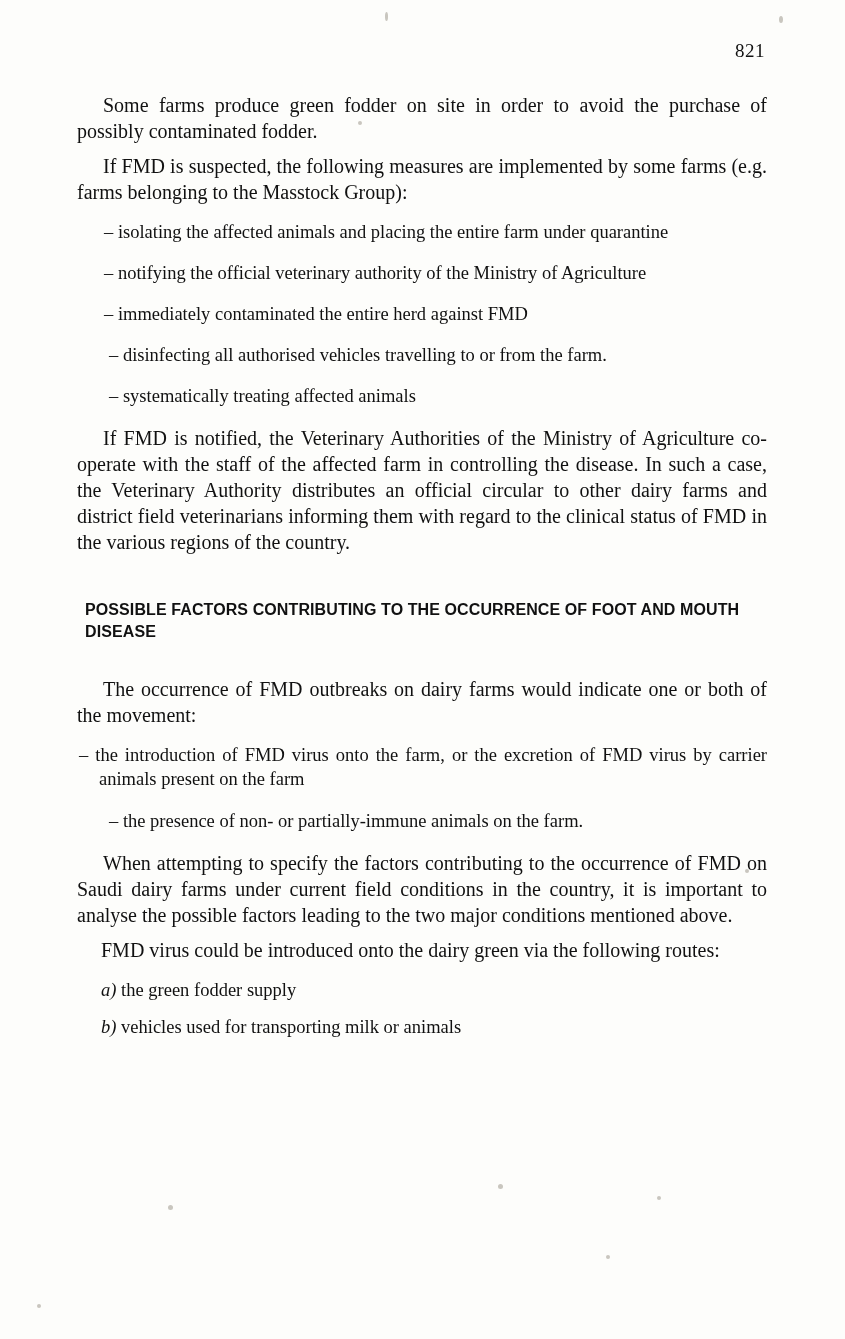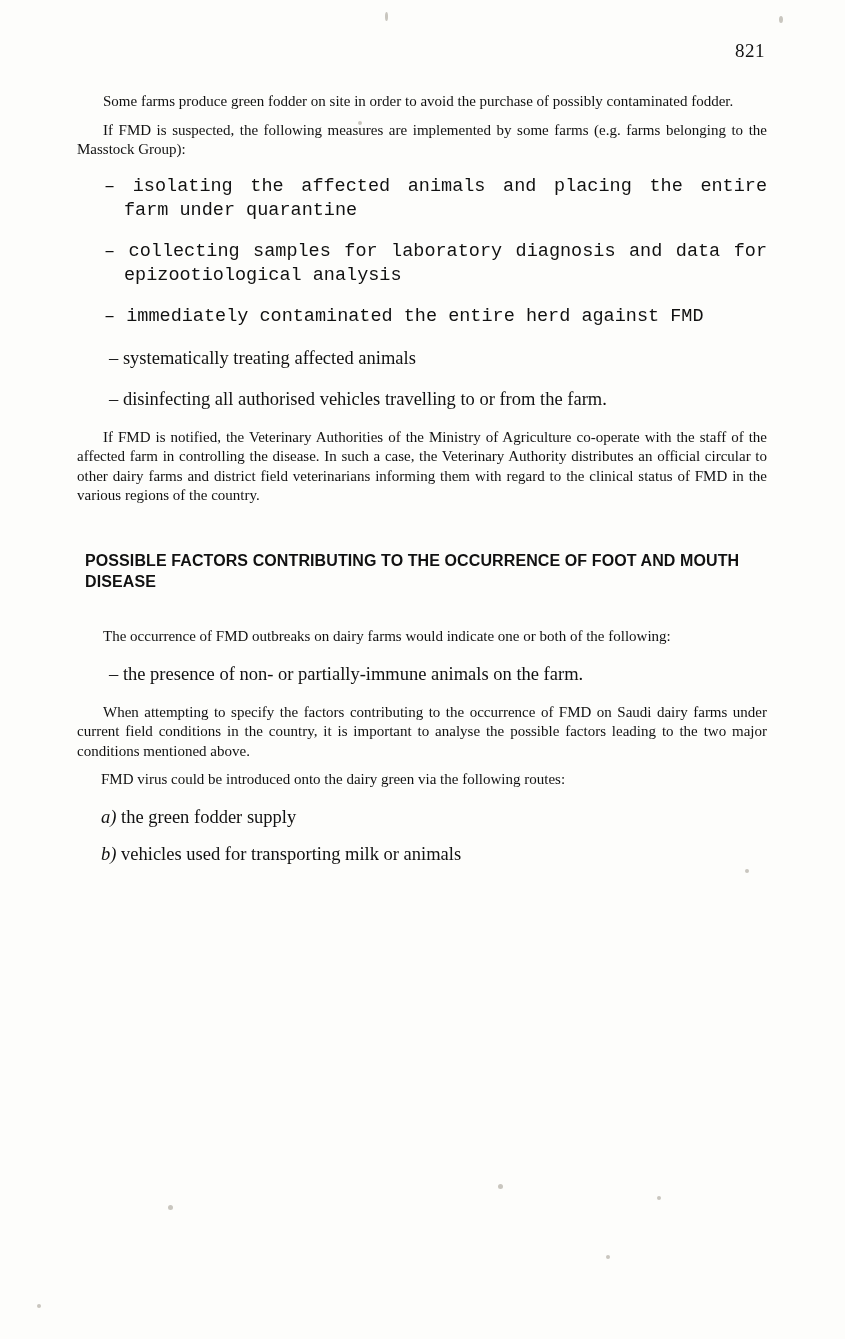--- a/index.html
+++ b/index.html
@@ -30,21 +30,21 @@
   }
   .page-number {
     text-align: right;
     font-size: 19px;
     letter-spacing: 0.5px;
     margin: 0 0 30px 0;
     padding-right: 2px;
   }
   p.para {
     margin: 0 0 9px 0;
-    font-size: 15px;
+    font-size: 20px;
     line-height: 1.30;
     text-align: justify;
     text-indent: 26px;
   }
   p.para.noindent {
     text-indent: 0;
   }
   ul.dashlist {
     list-style: none;
     margin: 0;
@@ -52,21 +52,20 @@
   }
   ul.dashlist li {
     font-size: 18.5px;
     line-height: 1.30;
     margin: 0 0 17px 0;
     text-align: justify;
   }
   li.ind-1 {
     padding-left: 47px;
     text-indent: -20px;
-    font-family: Liberation Mono, monospace;
   }
   li.ind-2 {
     padding-left: 22px;
     text-indent: -20px;
   }
   li.ind-3 {
     padding-left: 52px;
     text-indent: -20px;
   }
   .dash {
@@ -134,37 +133,38 @@
     <div class="page-number">821</div>
 
     <p class="para">Some farms produce green fodder on site in order to avoid the purchase of possibly contaminated fodder.</p>
 
     <p class="para">If FMD is suspected, the following measures are implemented by some farms (e.g. farms belonging to the Masstock Group):</p>
 
     <div class="spacer-sm"></div>
 
     <ul class="dashlist">
       <li class="ind-1"><span class="dash">–</span> <span>isolating the affected animals and placing the entire farm under quarantine</span></li>
-      <li class="ind-1"><span class="dash">–</span> <span>collecting samples for laboratory diagnosis and data for epizootiological analysis</span></li>
+      <li class="ind-1"><span class="dash">–</span> <span>notifying the official veterinary authority of the Ministry of Agriculture</span></li>
       <li class="ind-1"><span class="dash">–</span> <span>immediately contaminated the entire herd against FMD</span></li>
+      <li class="ind-3"><span class="dash">–</span> <span>disinfecting all authorised vehicles travelling to or from the farm.</span></li>
       <li class="ind-3"><span class="dash">–</span> <span>systematically treating affected animals</span></li>
-      <li class="ind-3"><span class="dash">–</span> <span>disinfecting all authorised vehicles travelling to or from the farm.</span></li>
     </ul>
 
     <p class="para">If FMD is notified, the Veterinary Authorities of the Ministry of Agriculture co-operate with the staff of the affected farm in controlling the disease. In such a case, the Veterinary Authority distributes an official circular to other dairy farms and district field veterinarians informing them with regard to the clinical status of FMD in the various regions of the country.</p>
 
     <div class="heading-block-1">
       <h2 class="section-heading">POSSIBLE FACTORS CONTRIBUTING TO THE OCCURRENCE OF FOOT AND MOUTH DISEASE</h2>
     </div>
 
-    <p class="para">The occurrence of FMD outbreaks on dairy farms would indicate one or both of the following:</p>
+    <p class="para">The occurrence of FMD outbreaks on dairy farms would indicate one or both of the movement:</p>
 
     <div class="spacer-sm"></div>
 
     <ul class="dashlist">
+      <li class="ind-2"><span class="dash">–</span> <span>the introduction of FMD virus onto the farm, or the excretion of FMD virus by carrier animals present on the farm</span></li>
       <li class="ind-3"><span class="dash">–</span> <span>the presence of non- or partially-immune animals on the farm.</span></li>
     </ul>
 
     <p class="para">When attempting to specify the factors contributing to the occurrence of FMD on Saudi dairy farms under current field conditions in the country, it is important to analyse the possible factors leading to the two major conditions mentioned above.</p>
 
 
     <p class="para noindent" style="padding-left:24px;">FMD virus could be introduced onto the dairy green via the following routes:</p>
 
     <div class="spacer-sm"></div>
 

